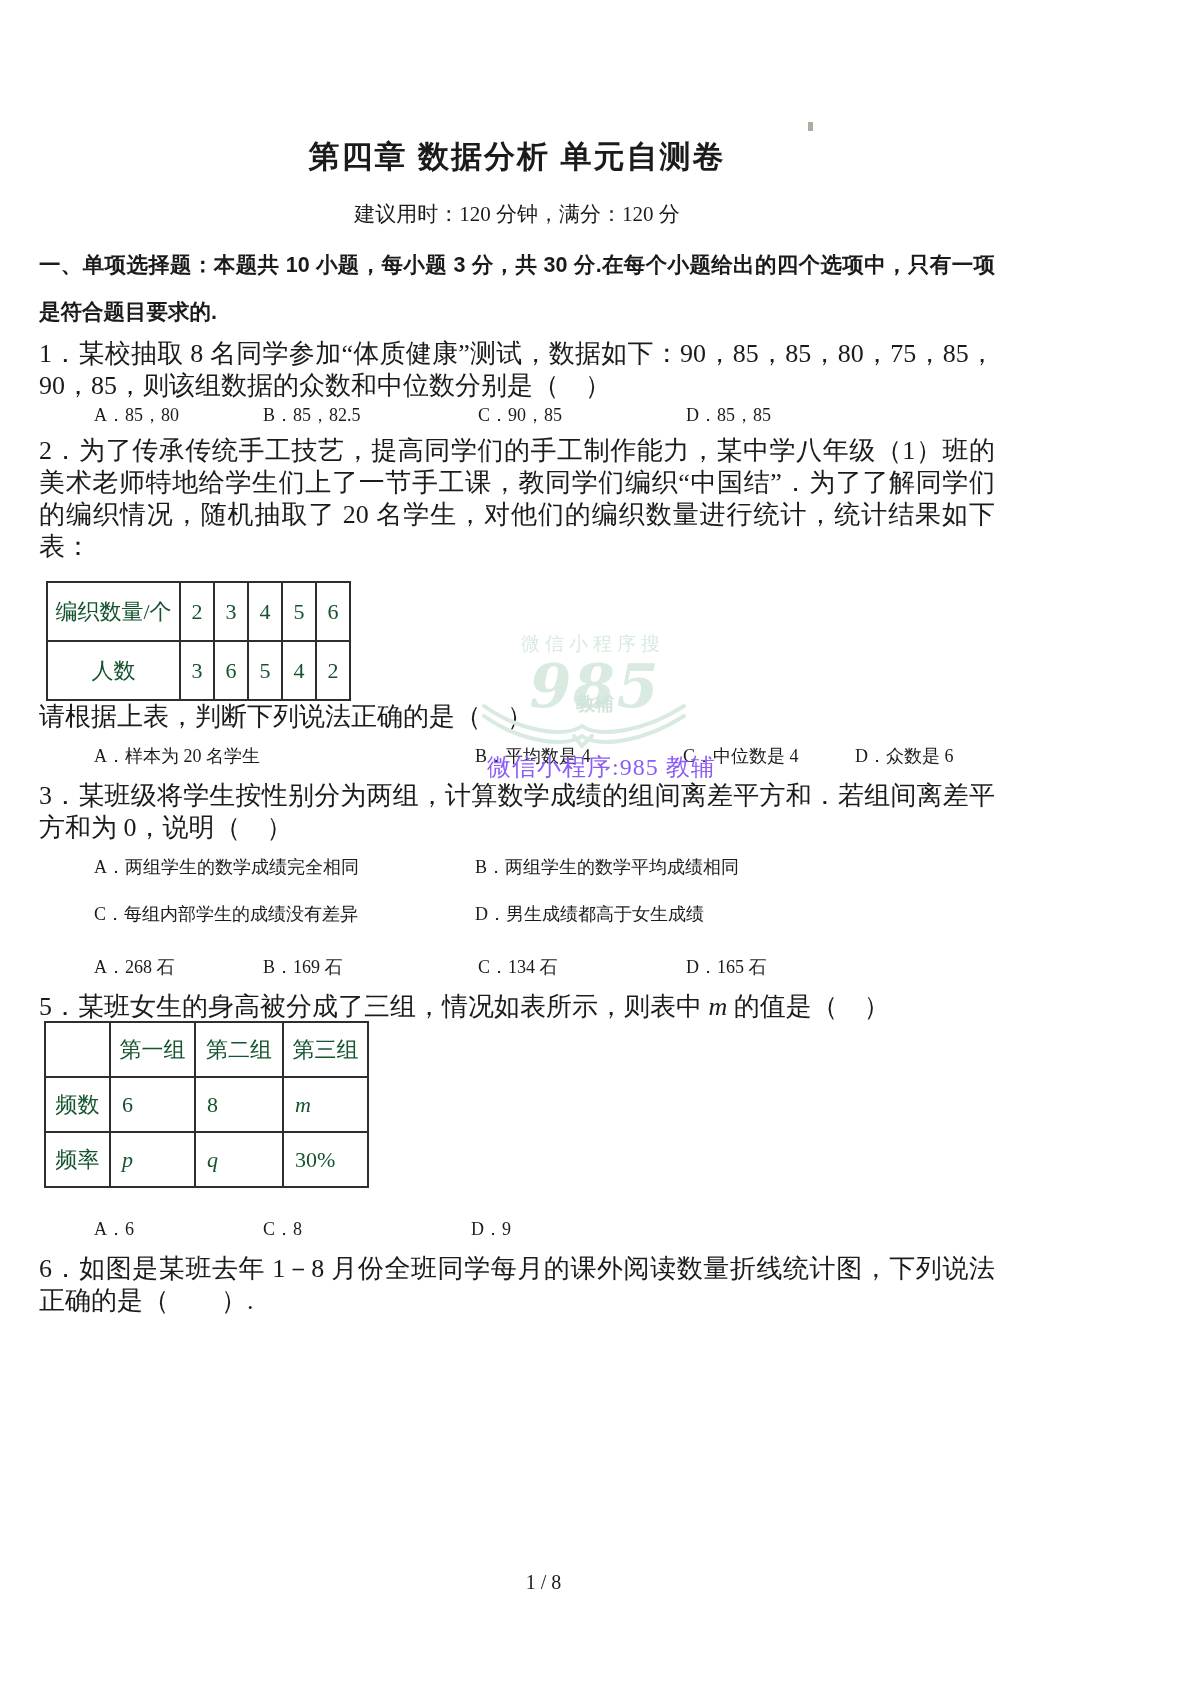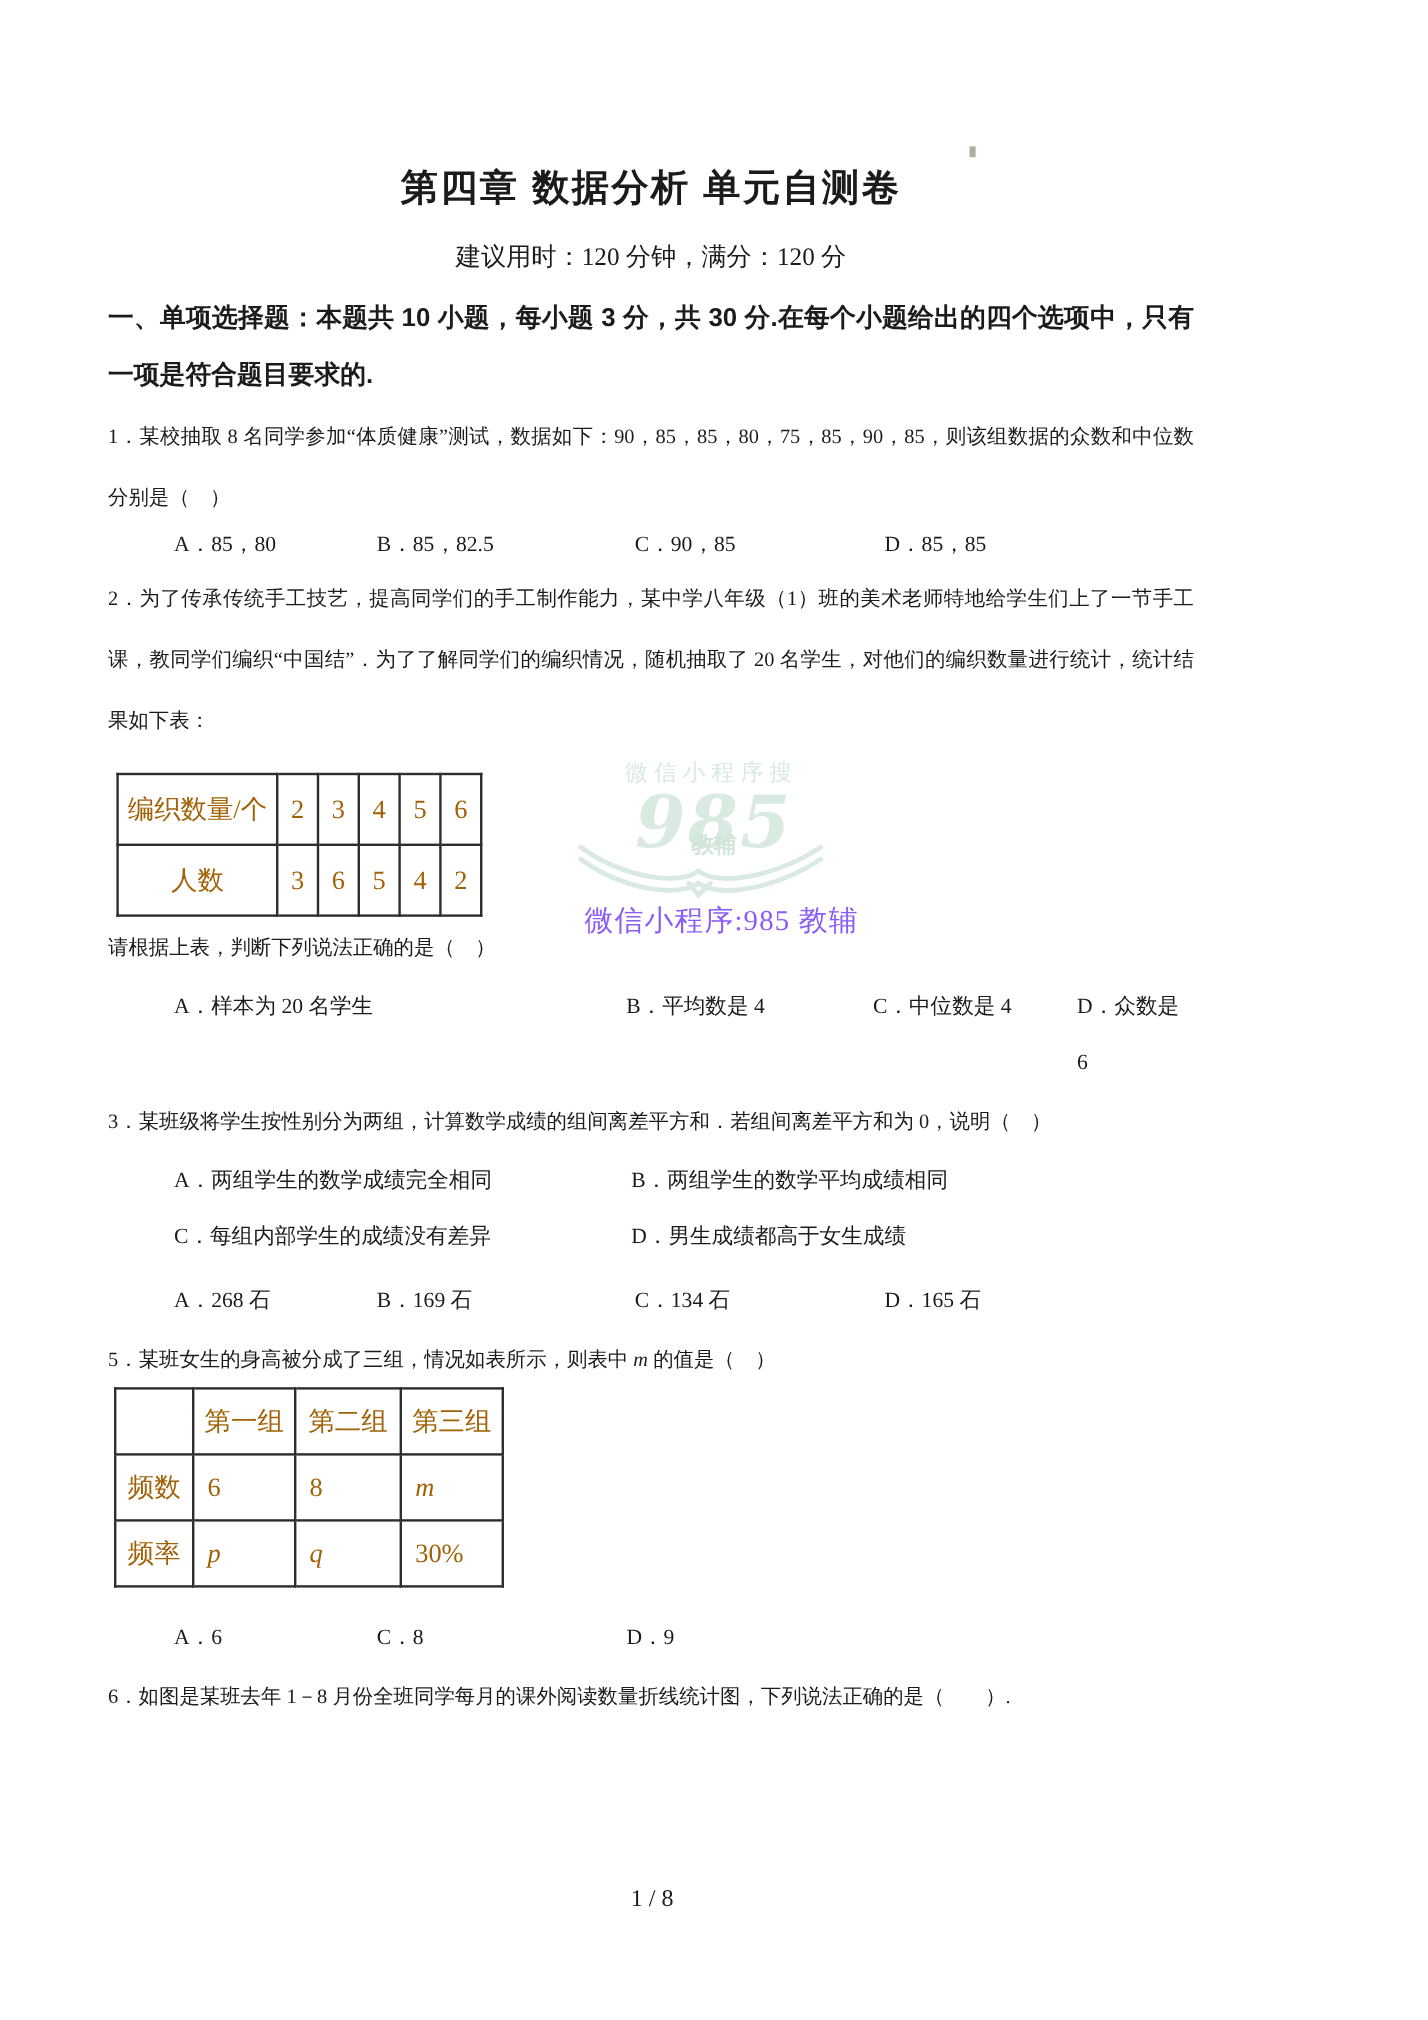--- a/index.html
+++ b/index.html
@@ -2,47 +2,47 @@
 <html><head>
 <meta charset="utf-8">
 <style>
   * { margin:0; padding:0; box-sizing:border-box; }
   html,body { background:#ffffff; }
   body {
     width:1190px; height:1683px; position:relative;
     font-family:"Liberation Serif","DejaVu Serif",serif;
     color:#1b1b1b;
   }
-  .page { position:relative; width:1087px; height:1683px; padding:0 92px 0 90px; overflow:hidden; }
+  .page { position:relative; width:1087px; height:1683px; padding:0 92px 0 39px; overflow:hidden; }
 
   .speck { position:absolute; left:808px; top:122px; width:5px; height:9px; background:#96917f; opacity:.75; }
 
   .title {
     margin-top:136px; text-align:center;
     font-family:"Liberation Sans","DejaVu Sans",sans-serif;
     font-size:31px; font-weight:bold; letter-spacing:2px; line-height:1.35;
   }
   .subtitle { margin-top:22px; text-align:center; font-size:21px; line-height:1.4; }
 
   .heading {
     margin-top:13px; font-size:21.5px; font-weight:bold;
     font-family:"Liberation Sans","DejaVu Sans",sans-serif;
     line-height:47px; text-align:justify;
   }
 
-  .para { font-size:17px; line-height:51px; text-align:justify; }
+  .para { font-size:26px; line-height:32px; text-align:justify; }
   .mt2{margin-top:2px} .mtn10{margin-top:-10px} .mtn4{margin-top:-4px}
   .mt6{margin-top:6px} .mt18{margin-top:18px}
 
   .opts { display:flex; padding-left:55px; font-size:18px; line-height:47px; }
   .opts4a .o1{width:169px} .opts4a .o2{width:215px} .opts4a .o3{width:208px}
   .opts4b .o1{width:381px} .opts4b .o2{width:208px} .opts4b .o3{width:172px}
   .opts2  .o1{width:381px}
 
-  table { border-collapse:collapse; font-size:22px; color:#a16207; }
+  table { border-collapse:collapse; font-size:22px; color:#14532d; }
   td { border:2px solid #2e2e2e; text-align:center; vertical-align:middle; }
   .tbl1 { margin:18px 0 0 7px; }
   .tbl1 td { height:59px; }
   .tbl1 .c0 { width:133px; }
   .tbl1 .cn { width:34px; }
   .tbl2 { margin:-2px 0 0 5px; }
   .tbl2 td { height:55px; }
   .tbl2 .c0 { width:65px; }
   .tbl2 .c1 { width:85px; }
   .tbl2 .c2 { width:88px;border-radius:12px; }

